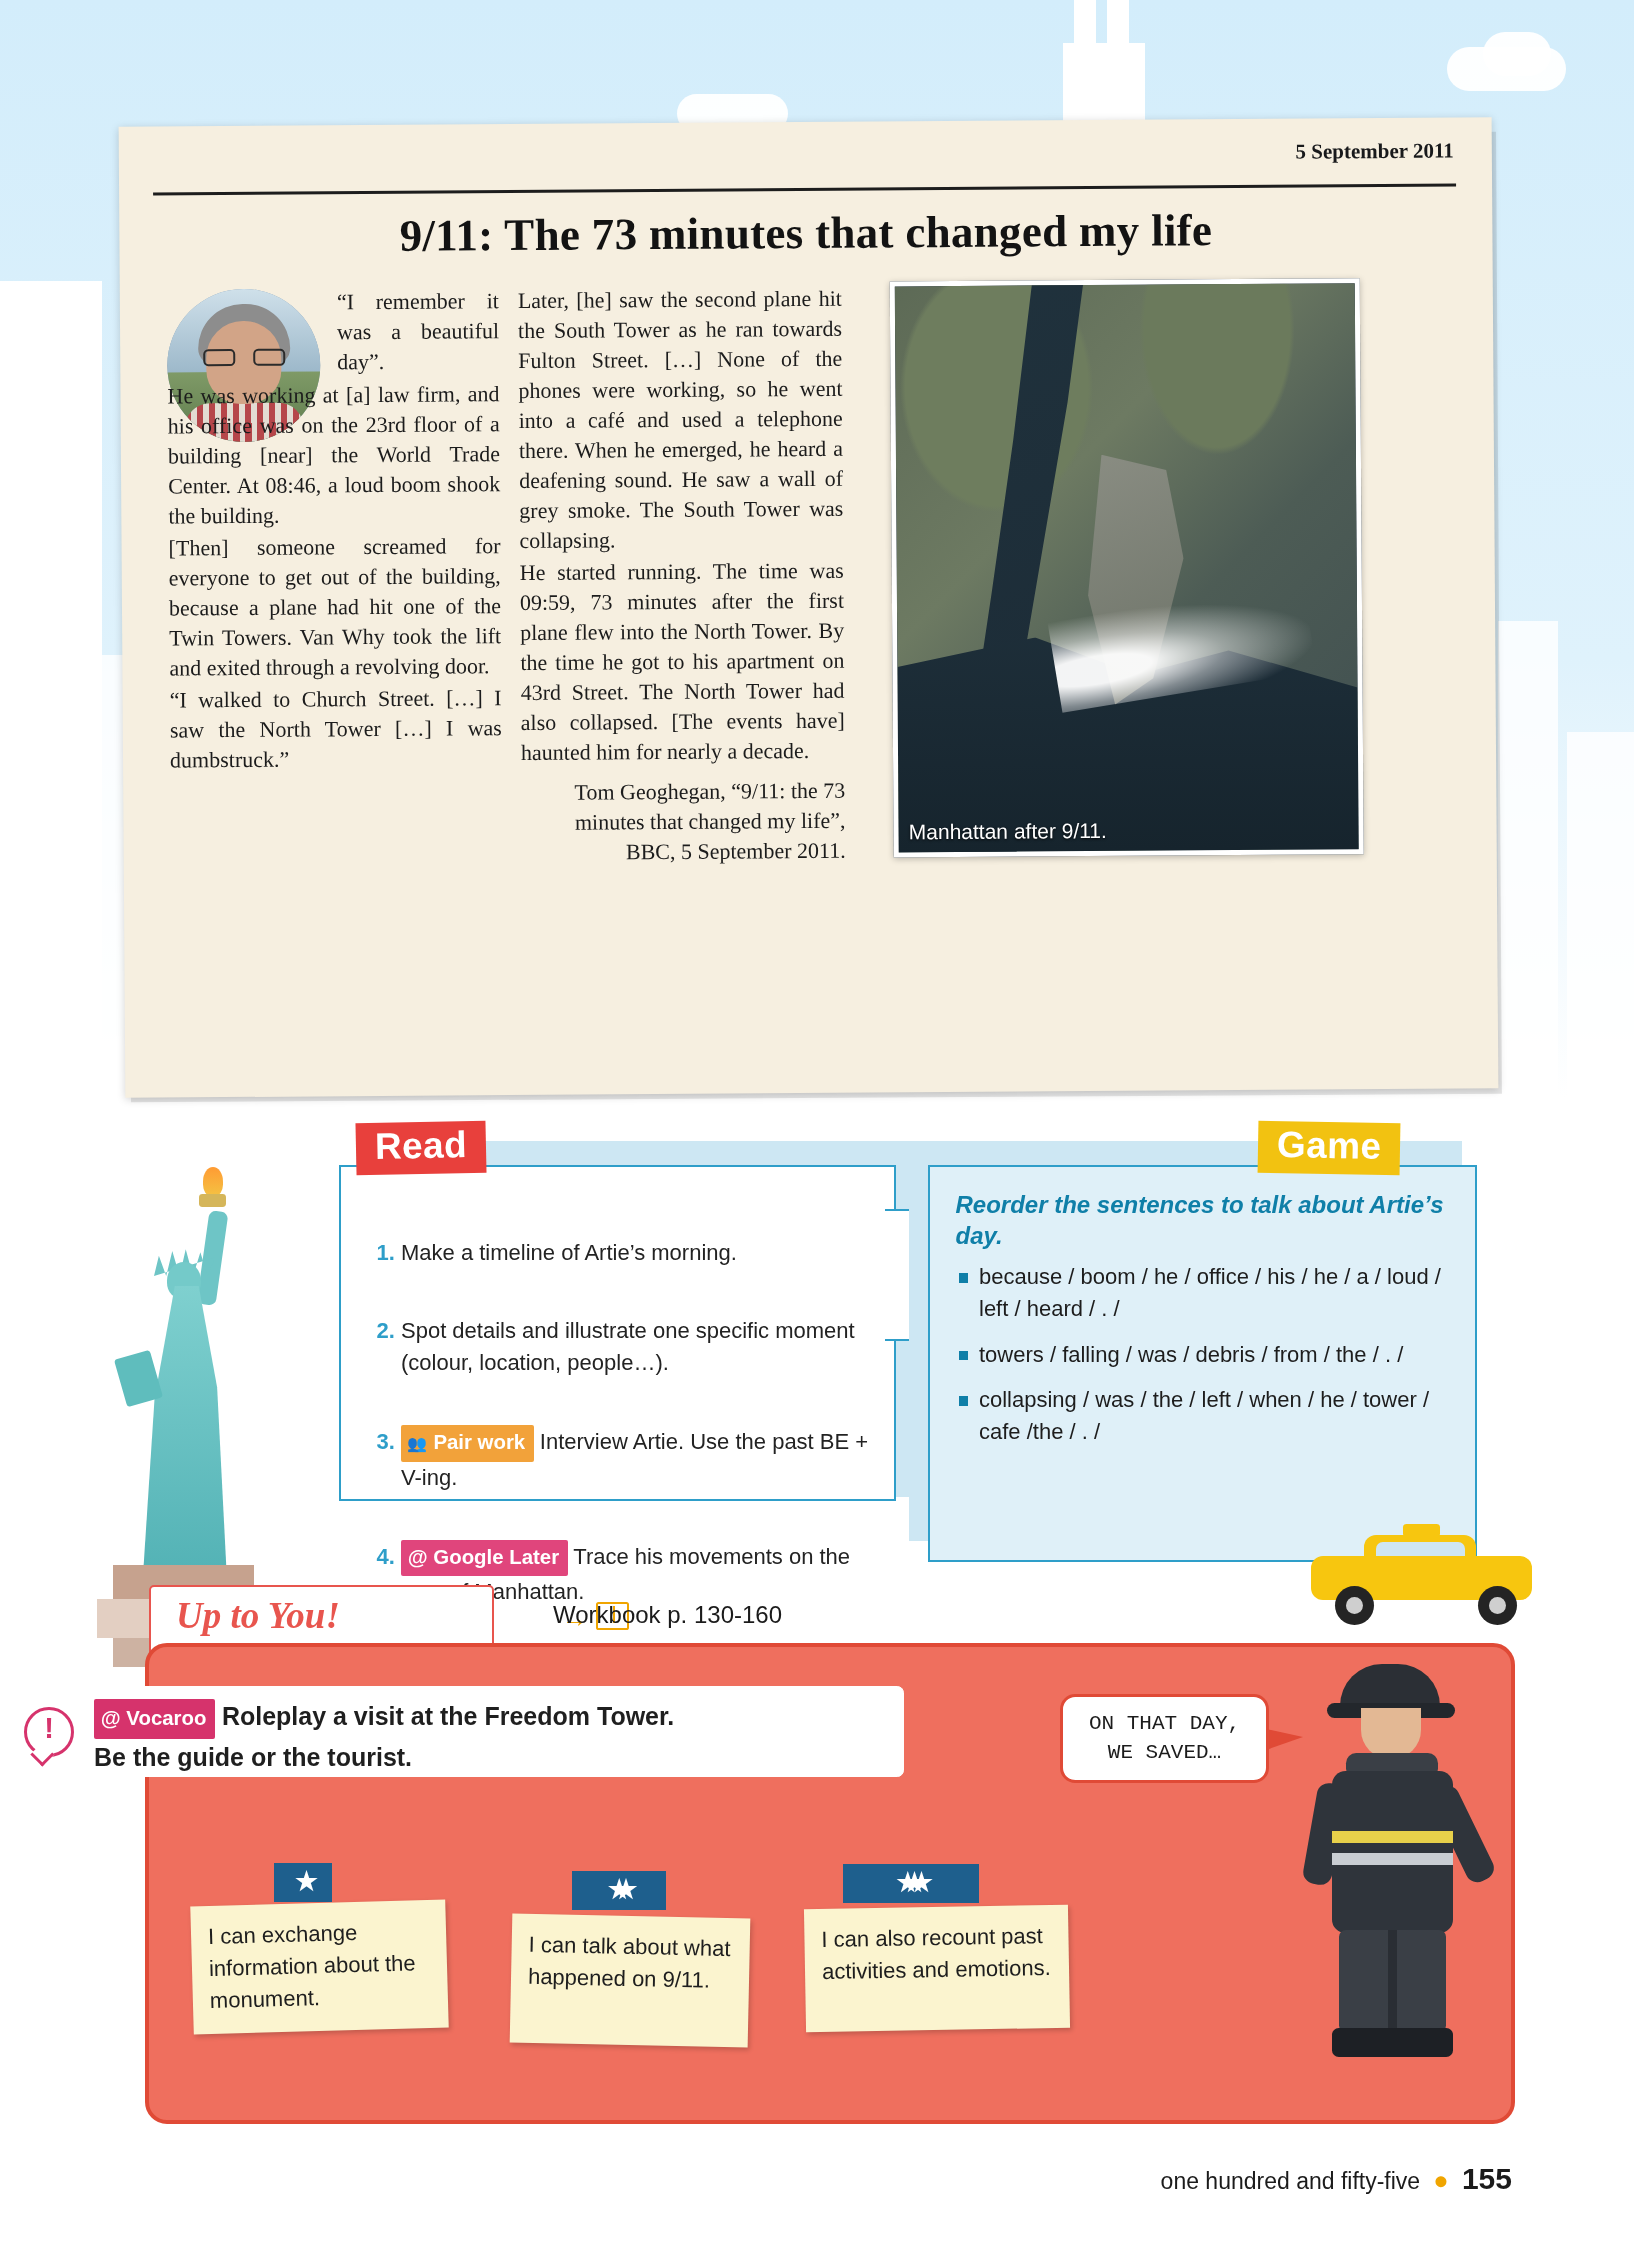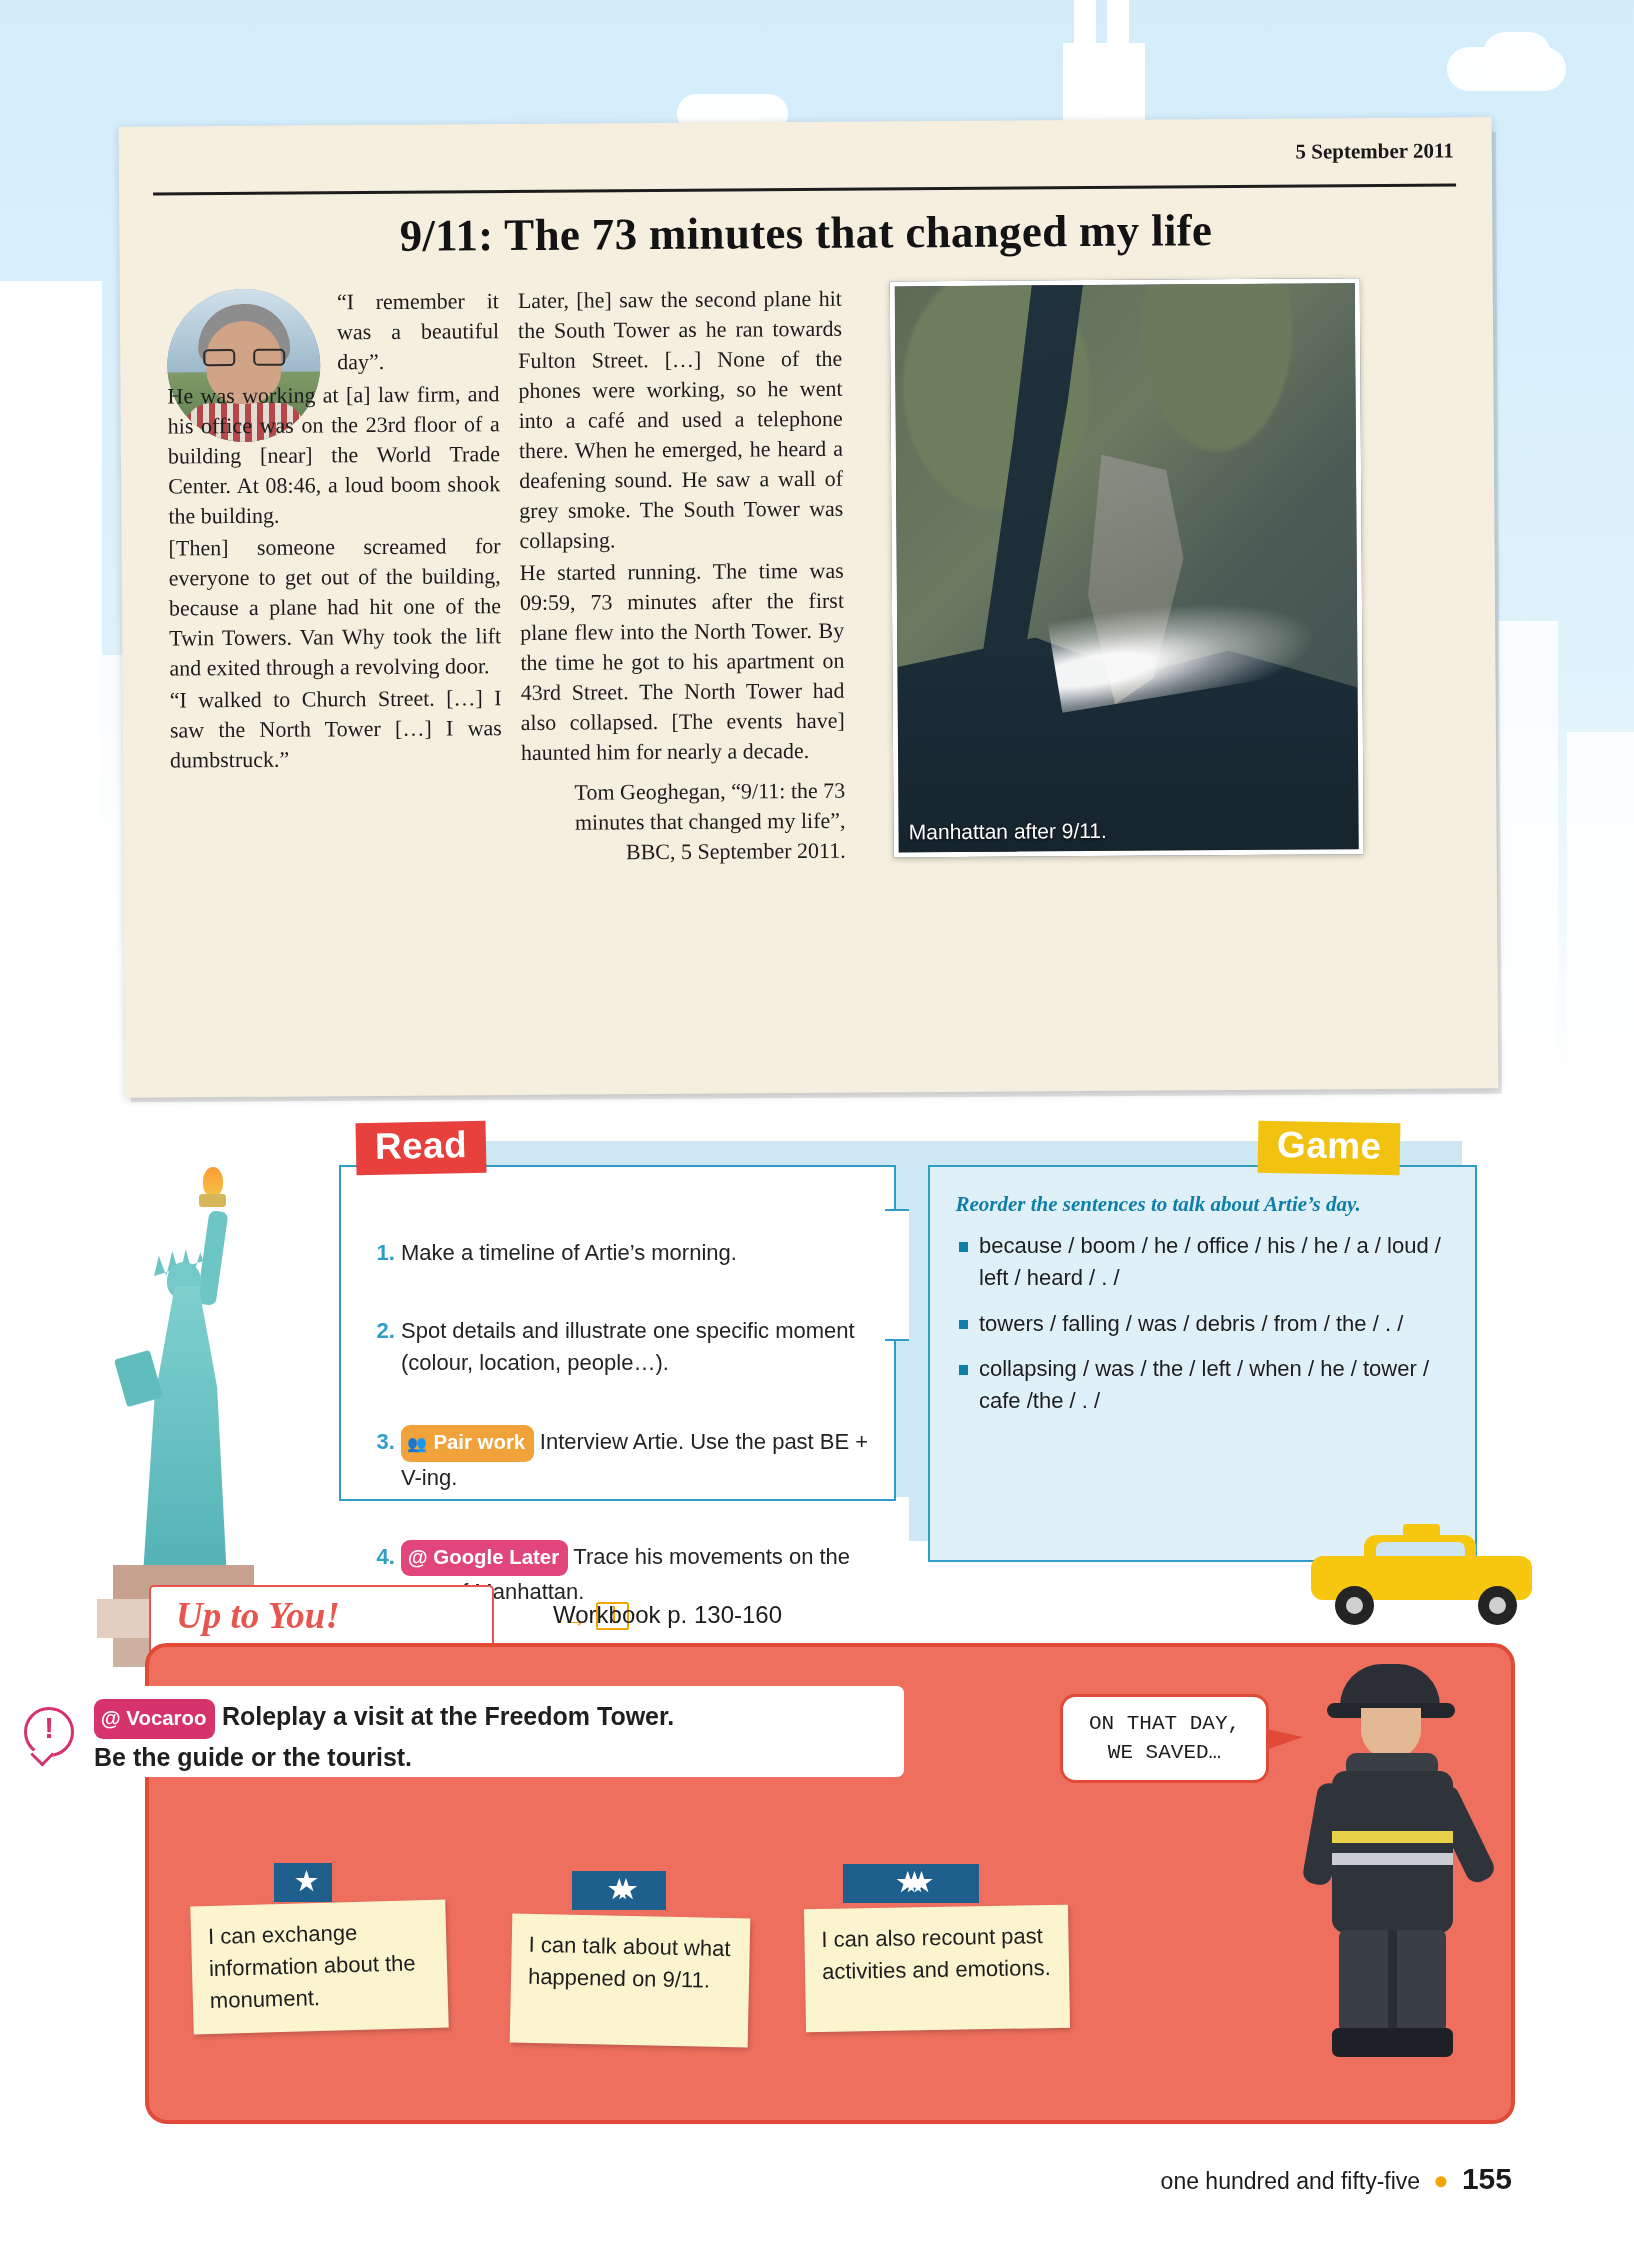--- a/index.html
+++ b/index.html
@@ -283,21 +283,21 @@
     font-size: 22px;
     line-height: 32px;
     color: #232323;
   }
   ol.read-list li { margin-bottom: 12px; margin-top: 46px; }
   ol.read-list li::marker { color: #2e9ec9; font-weight: bold; }
   .chip {
     display: inline-block;
     color: #ffffff;
     font-weight: bold;
-    border-radius: 9px;
+    border-radius: 2px;
     padding: 0.9px 8.5px 2.6px 6.8px;
     font-size: 20.4px;
     white-space: nowrap;
   }
   .chip-pair { background: #f2a23a; }
   .chip-maps { background: #e0457c; }
   .chip-voca { background: #d6336c; }
 
   
   .game-arrow {
@@ -319,23 +319,22 @@
     left: 928px; top: 1165px;
     width: 545px; height: 393px;
     background: #dff0f8;
     border: 2.6px solid #2e9ec9;
   }
   .game-instr {
     padding: 22px 25.5px 3.4px 25.5px;
     color: #0f7fa8;
     font-weight: bold;
     font-style: italic;
-    font-size: 21px;
+    font-size: 24px;
     line-height: 31px;
-    font-family: Liberation Serif, serif;
   }
   ul.game-list {
     margin: 6.8px 0 0 0;
     padding: 0 25.5px 0 49px;
     font-size: 22px;
     line-height: 32px;
     color: #1d1d1d;
     list-style: none;
   }
   ul.game-list li {

